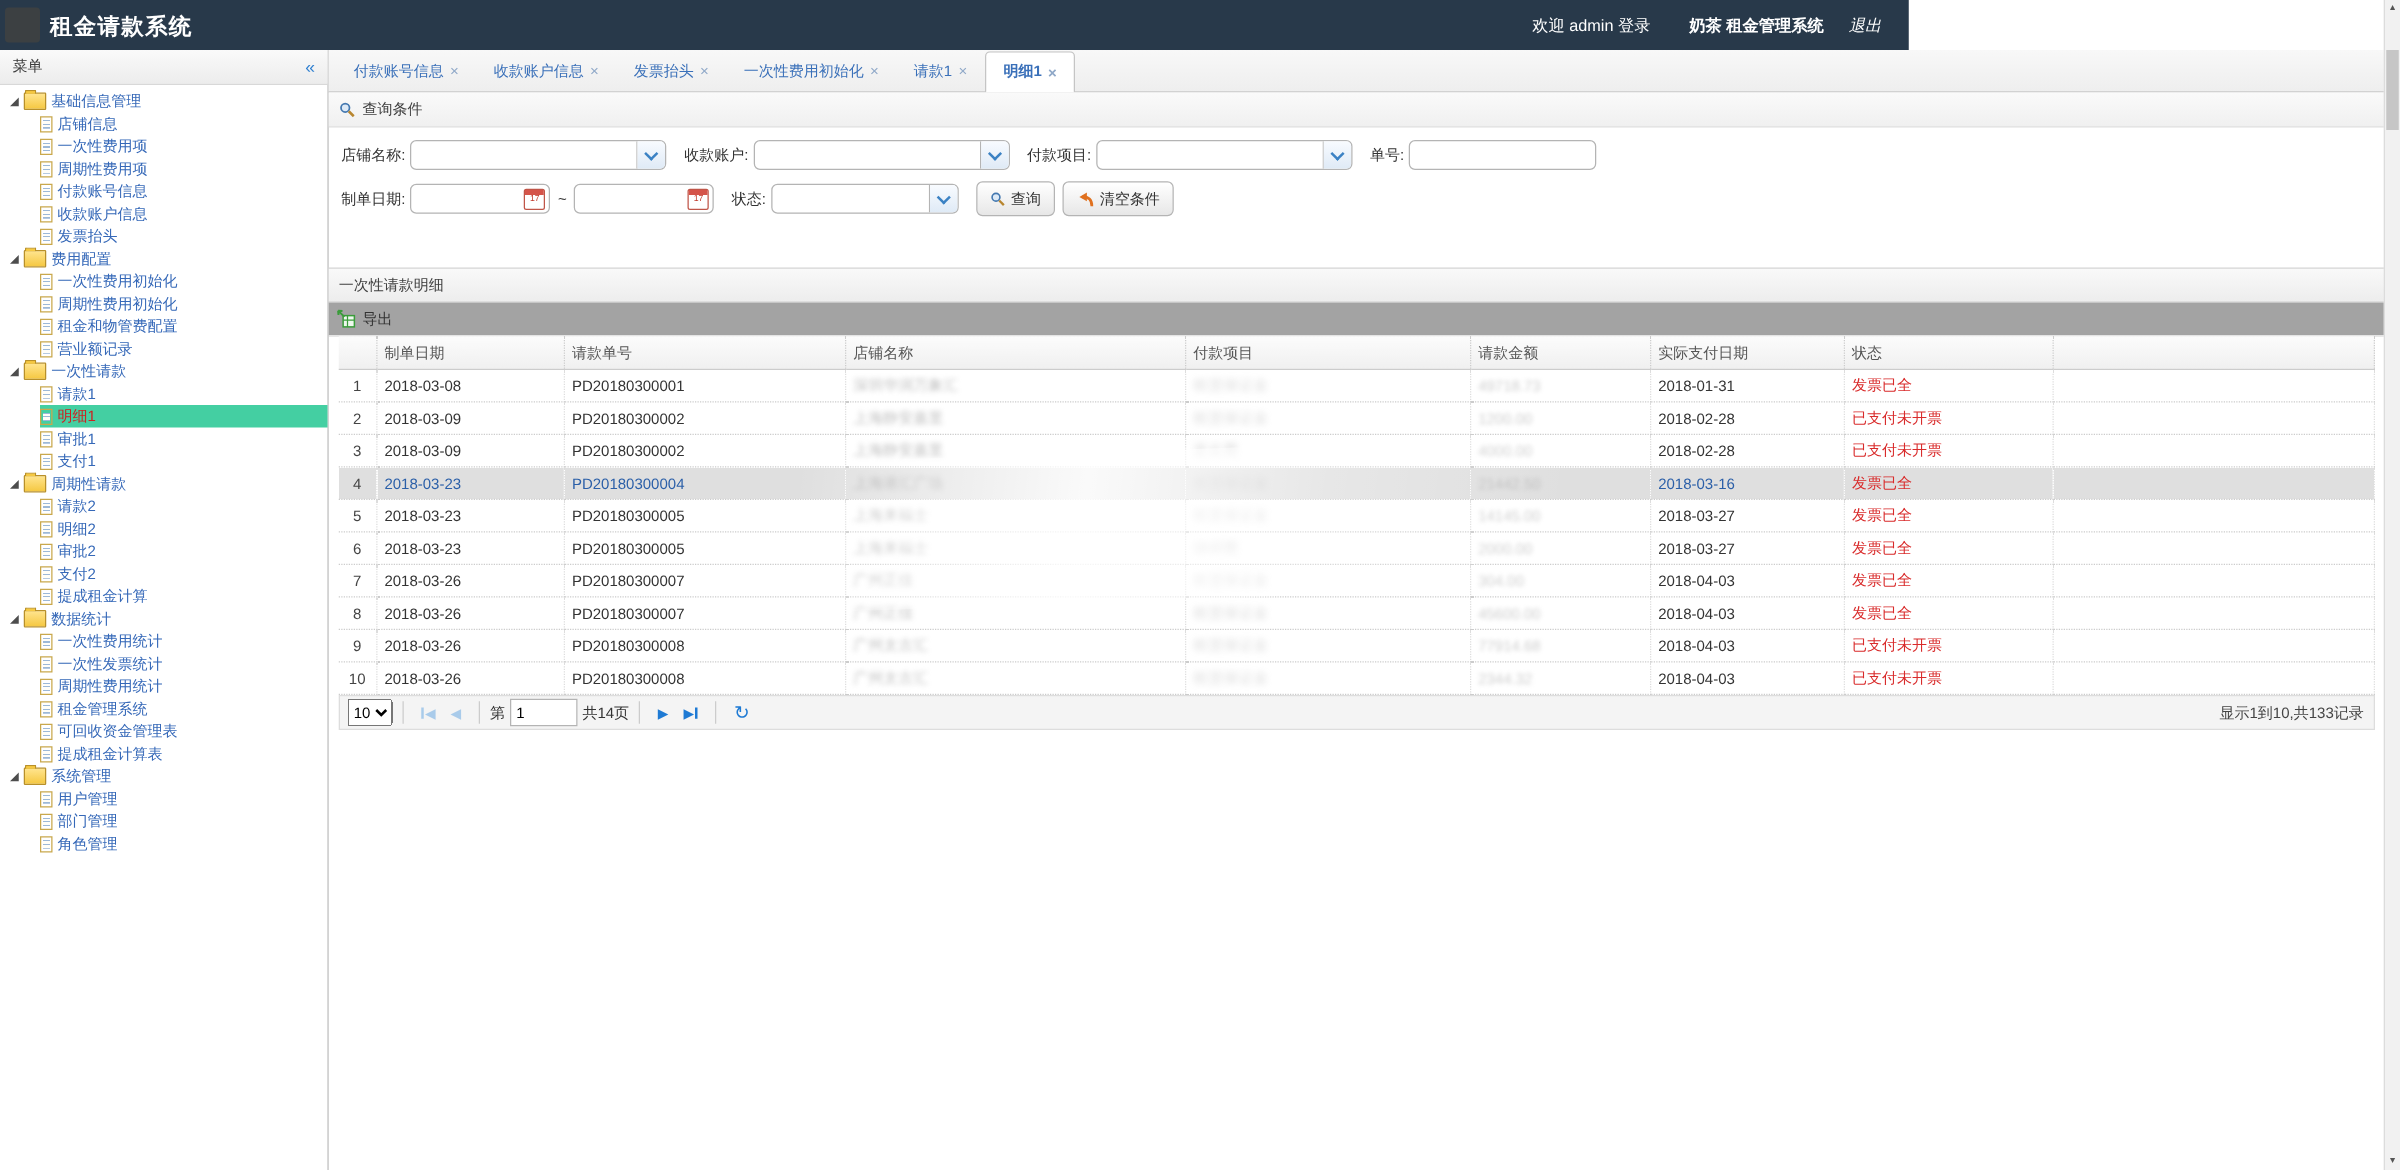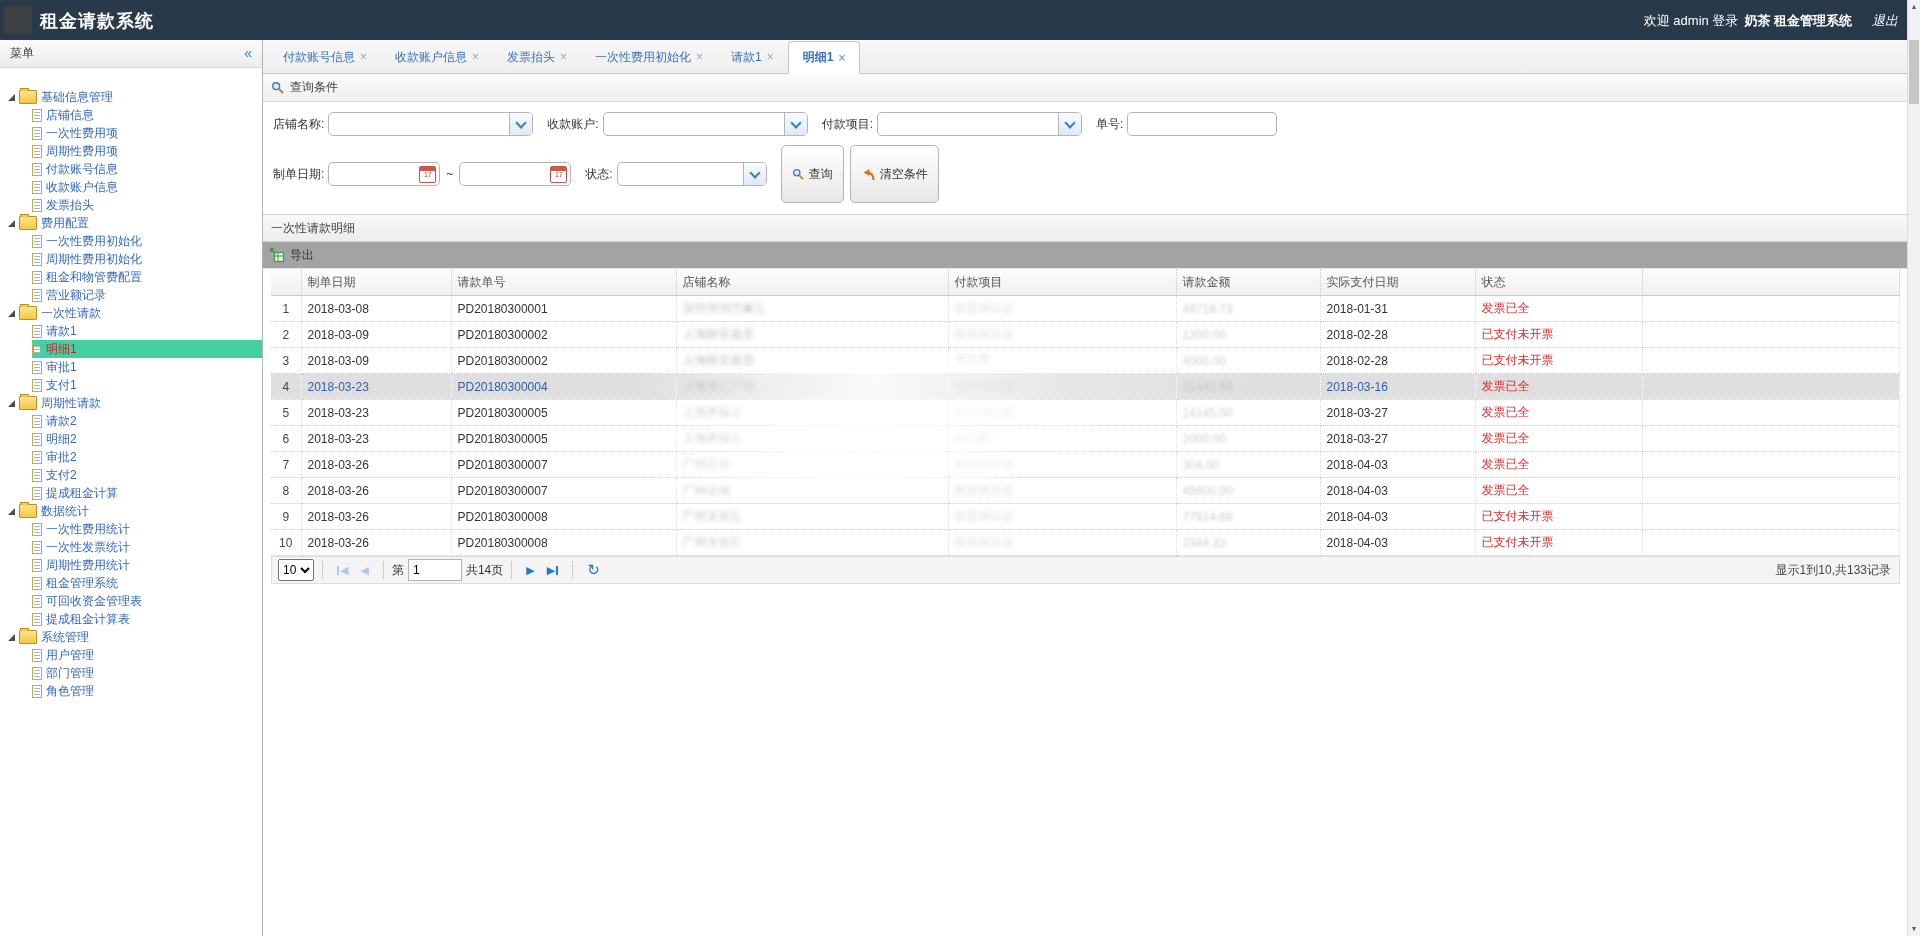--- a/index.html
+++ b/index.html
@@ -1,35 +1,35 @@
 <!DOCTYPE html>
 <html><head>
 <meta charset="utf-8">
 <style>
   html,body{margin:0;padding:0;background:#fff;}
   #app{position:relative;width:1920px;height:936px;overflow:hidden;
        font-family:"Liberation Sans","DejaVu Sans",sans-serif;font-size:12px;color:#333;background:#fff;}
   
-  .topbar{position:absolute;left:0;top:0;width:1920px;height:40px;background:#28394a;}
+  .topbar{position:absolute;left:0;top:0;width:1527px;height:40px;background:#28394a;}
   .logo-box{position:absolute;left:4px;top:6px;width:28px;height:28px;background:#3c4042;border-radius:3px;}
   .app-title{position:absolute;left:40px;top:9px;color:#fff;font-size:18px;font-weight:bold;letter-spacing:1px;}
   .topbar-right{position:absolute;right:22px;top:12px;color:#fff;font-size:13px;display:flex;gap:6px;align-items:center;}
-  .topbar-right .acct{font-weight:bold;}
+  .topbar-right .acct{font-weight:bold;margin-left:25px;}
   .topbar-right .logout{margin-left:14px;cursor:pointer;font-style:italic;}
   
   .vscroll{position:absolute;right:0;top:0;width:12px;height:936px;background:#f1f1f1;border-left:1px solid #dcdcdc;z-index:50;}
   .vscroll .arr{position:absolute;left:0;width:12px;height:14px;color:#555;font-size:7px;text-align:center;line-height:14px;}
   .vscroll .arr.up{top:0;} .vscroll .arr.down{bottom:0;}
   .vscroll .thumb{position:absolute;left:1px;top:40px;width:10px;height:64px;background:#c6c6c6;}
   
   .sidebar{position:absolute;left:0;top:40px;width:262px;bottom:0;background:#fff;border-right:1px solid #b3b3b3;}
   .sidebar-header{height:27px;line-height:27px;background:linear-gradient(#fafafa,#ececec);border-bottom:1px solid #d8d8d8;
                   padding:0 10px;color:#3a3a3a;display:flex;justify-content:space-between;align-items:center;}
   .collapse{color:#2f7fd0;font-size:14px;cursor:pointer;}
-  .tree{padding-top:20px;}
+  .tree{padding-top:4px;}
   .tree-row{display:flex;align-items:center;height:18px;cursor:pointer;white-space:nowrap;}
   .tree-row .lbl{color:#3568b8;margin-left:4px;}
   .tree-row.folder{margin-left:8px;}
   .tree-row.child{margin-left:32px;}
   .tree-row.sel{background:#44cfa2;}
   .tree-row.sel .lbl{color:#cc2222;}
   .caret{width:0;height:0;border-bottom:7px solid #4d4d4d;border-left:7px solid transparent;margin-right:4px;}
   .icon-folder{width:16px;height:12px;background:linear-gradient(#ffe48d,#f5c842);border:1px solid #b8902a;border-radius:1px;position:relative;flex:0 0 auto;}
   .icon-folder::before{content:"";position:absolute;left:0;top:-3px;width:7px;height:2px;background:#f5c842;border:1px solid #b8902a;border-bottom:none;border-radius:1px 1px 0 0;}
   .icon-file{width:10px;height:13px;border:1px solid #c9a84c;background:#fffef8;padding:2px 1px;box-sizing:border-box;
@@ -49,21 +49,21 @@
   .flabel{margin-right:4px;color:#333;}
   .combo{display:inline-flex;height:24px;border:1px solid #b4b4b4;border-radius:5px;background:#fff;box-sizing:border-box;}
   .combo .cfield{flex:1;}
   .combo .arrow{width:22px;border-left:1px solid #b4b4b4;background:linear-gradient(#f8fbff,#dfeaf6);border-radius:0 4px 4px 0;display:flex;align-items:center;justify-content:center;cursor:pointer;}
   .combo .arrow::after{content:"";width:6px;height:6px;border-right:2px solid #3b82c4;border-bottom:2px solid #3b82c4;transform:rotate(45deg);margin-top:-3px;}
   .tinput{height:24px;border:1px solid #b4b4b4;border-radius:5px;box-sizing:border-box;padding:0 6px;font-family:inherit;font-size:12px;}
   .datebox{width:112px;height:24px;border:1px solid #b4b4b4;border-radius:5px;box-sizing:border-box;display:flex;align-items:center;justify-content:flex-end;padding-right:3px;background:#fff;}
   .cal{width:15px;height:15px;border:1px solid #c05548;border-radius:2px;background:#fff;position:relative;cursor:pointer;}
   .cal .cal-top{position:absolute;left:0;top:0;width:100%;height:4px;background:#d5544a;}
   .cal .cal-num{position:absolute;left:0;top:4px;width:100%;text-align:center;font-size:7px;color:#c0392b;}
-  .btn{display:inline-flex;align-items:center;gap:5px;height:26px;padding:15px 10px;border:1px solid #b4b4b4;border-radius:5px;
+  .btn{display:inline-flex;align-items:center;gap:5px;height:26px;padding:0 10px;border:1px solid #b4b4b4;border-radius:5px;
        background:linear-gradient(#ffffff,#e7e7e7);color:#333;cursor:pointer;font-size:12px;}
   .gap{width:14px;} .sgap{width:6px;}
   
   .pheader{height:26px;line-height:26px;border-top:1px solid #d4d4d4;border-bottom:1px solid #d4d4d4;background:linear-gradient(#f9f9f9,#ededed);padding:0 8px;color:#404040;}
   .toolbar{height:26px;display:flex;align-items:center;gap:5px;background:#a3a3a3;border-bottom:1px solid #e4e4e4;padding:0 6px;}
   .toolbar .tlabel{color:#333;cursor:pointer;}
   
   .gridwrap{position:relative;margin:0 8px;}
   table.grid{border-collapse:collapse;table-layout:fixed;width:1629px;}
   .grid th{height:26px;background:linear-gradient(#fcfcfc,#f0f0f0);border-bottom:1px solid #ccc;border-right:1px dotted #ccc;

